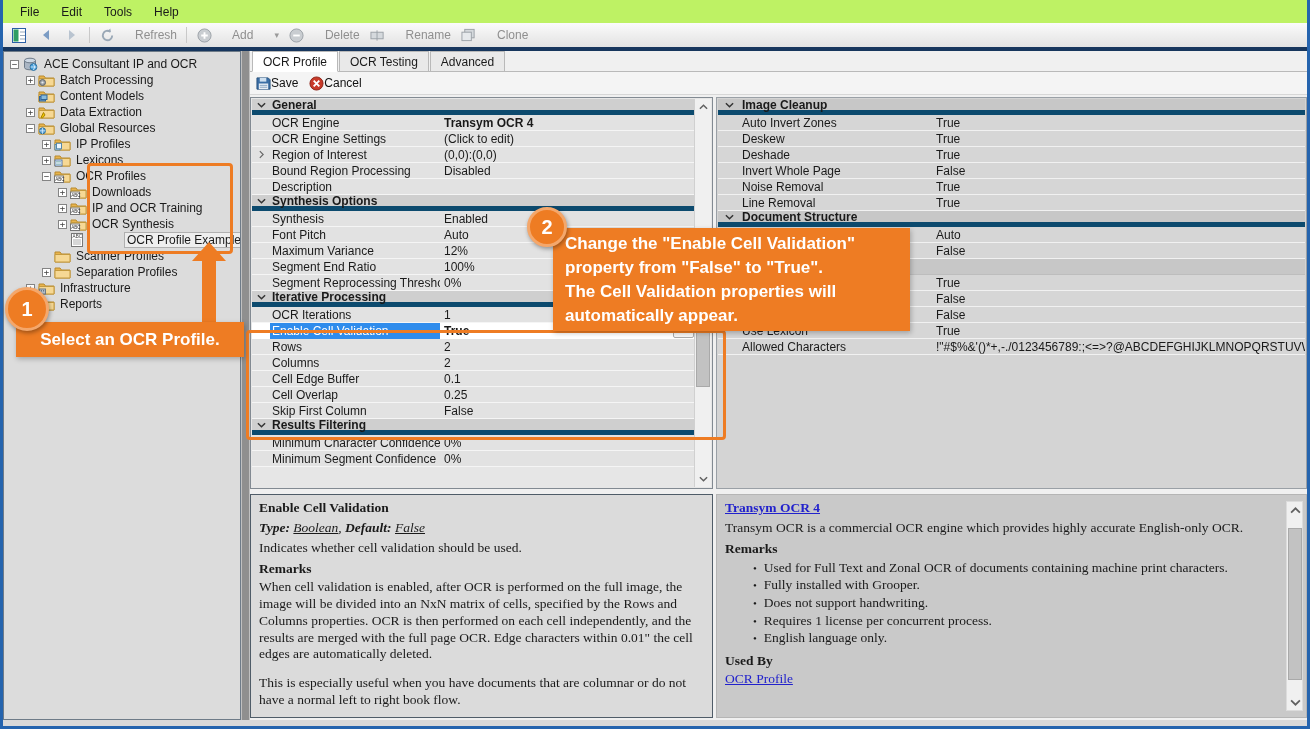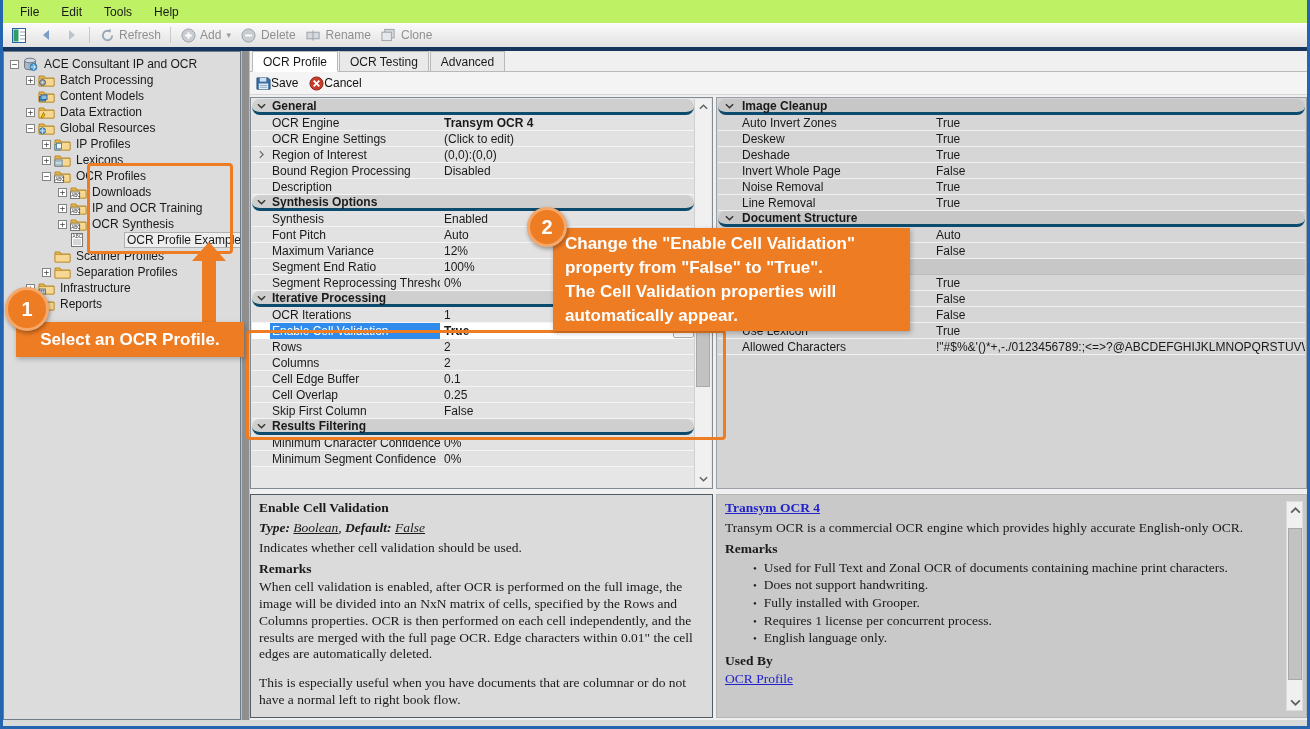--- a/index.html
+++ b/index.html
@@ -15,21 +15,21 @@
   #edge-right { right:0; top:0; width:3px; height:729px; }
   #edge-bottom{ left:0; bottom:0; width:1310px; height:3px; }
 
   
   #menubar { position:absolute; left:3px; top:0; right:3px; height:23px; background:#bef264; display:flex; align-items:center; padding-left:6px; }
   .menu-item { padding:3px 11px; cursor:default; }
 
   
   #toolbar { position:absolute; left:3px; top:23px; right:3px; height:24px;
     background:linear-gradient(#fbfbfb,#e2e2e2); display:flex; align-items:center; padding-left:4px; }
-  .tb-btn { display:flex; align-items:center; gap:4px; padding:2px 5px; color:#8f8f8f; }
+  .tb-btn { display:flex; align-items:center; gap:20px; padding:2px 5px; color:#8f8f8f; }
   .tb-sep { width:1px; height:16px; background:#c9c9c9; margin:0 4px; }
   .tb-caret { font-size:9px; color:#9a9a9a; margin-left:1px; }
   .tb-ico { display:inline-flex; width:16px; height:16px; align-items:center; justify-content:center; }
 
   
   #navy-strip { position:absolute; left:3px; top:47px; right:3px; height:4px; background:#17365d; }
 
   
   #tree-panel { position:absolute; left:3px; top:51px; width:238px; height:669px;
     background:#dcdcdc; border:1px solid #6e7b88; overflow:hidden; }
@@ -60,21 +60,21 @@
   #left-grid  { left:250px; width:463px; height:392px; background:#e6e6e6; }
   #right-grid { left:716px; width:591px; height:392px; background:#d4d4d4; border-color:#9aa0a6; }
   .g-rows { position:absolute; left:1px; top:1px; right:1px; }
   #left-grid .g-rows { right:18px; }
   .g-row { height:16px; display:flex; align-items:center; border-bottom:1px solid rgba(255,255,255,0.65); }
   .g-gutter { flex:0 0 18px; display:flex; align-items:center; justify-content:center; color:#555; font-size:10px; }
   #right-grid .g-gutter { flex-basis:22px; }
   .g-label { flex:0 0 170px; overflow:hidden; white-space:nowrap; padding-left:2px; }
   #right-grid .g-label { flex-basis:192px; }
   .g-value { flex:1; overflow:hidden; white-space:nowrap; padding-left:4px; display:flex; align-items:center; }
-  .g-row.header { background:#cfcfcf; font-weight:bold; border-bottom:3px solid #0c4a6e;border-radius:8px; }
+  .g-row.header { background:#cfcfcf; font-weight:bold; border-bottom:5px solid #0c4a6e; }
   #right-grid .g-row.header { background:#c7c7c7; }
   .g-row.subheader { background:#c7c7c7; border-bottom:1px solid #bdbdbd; }
   .g-row.prop { background:#e2e2e2; }
   #right-grid .g-row.prop { background:#d6d6d6; }
   .g-row.prop.selected .g-label { background:#2f8cec; color:#fff; height:16px; line-height:16px; }
   .g-row.prop.selected { background:#ffffff; }
   .g-value.bold { font-weight:bold; }
   .combo { margin-left:auto; width:21px; height:14px; background:#f7f7f7; border:1px solid #ababab; border-radius:2px;
     display:flex; align-items:center; justify-content:center; }
 
@@ -726,22 +726,22 @@
         <div class="hp-para" style="margin-top: 12px;">This is especially useful when you have documents that are columnar or do not have a normal left to right book flow.</div>
       </div>
   </div>
 
   <div id="help-right">
     <div class="hp-title"><a class="hp-link" href="#">Transym OCR 4</a></div>
     <div class="hp-para">Transym OCR is a commercial OCR engine which provides highly accurate English-only OCR.</div>
     <div class="hp-heading">Remarks</div>
     <ul class="hp-bullets" id="help-right-bullets">
         <li>Used for Full Text and Zonal OCR of documents containing machine print characters.</li>
+        <li>Fully installed with Grooper.</li>
         <li>Does not support handwriting.</li>
-        <li>Fully installed with Grooper.</li>
         <li>Requires 1 license per concurrent process.</li>
         <li>English language only.</li>
       </ul>
     <div class="hp-heading">Used By</div>
     <div><a class="hp-link" href="#" style="font-weight:normal;">OCR Profile</a></div>
     <div id="right-help-sb" class="sb">
       <div class="sb-btn sb-up">
         <svg width="11" height="7" viewBox="0 0 10 6">
             <path d="M1 5 L5 1 L9 5" fill="none" stroke="#606060" stroke-width="1.6"></path>
           </svg>

